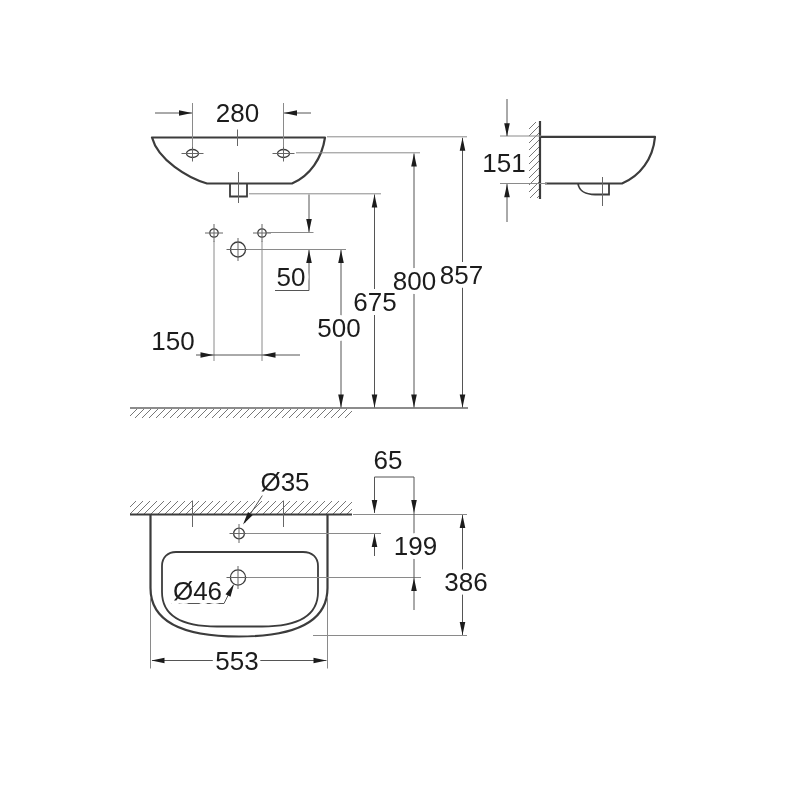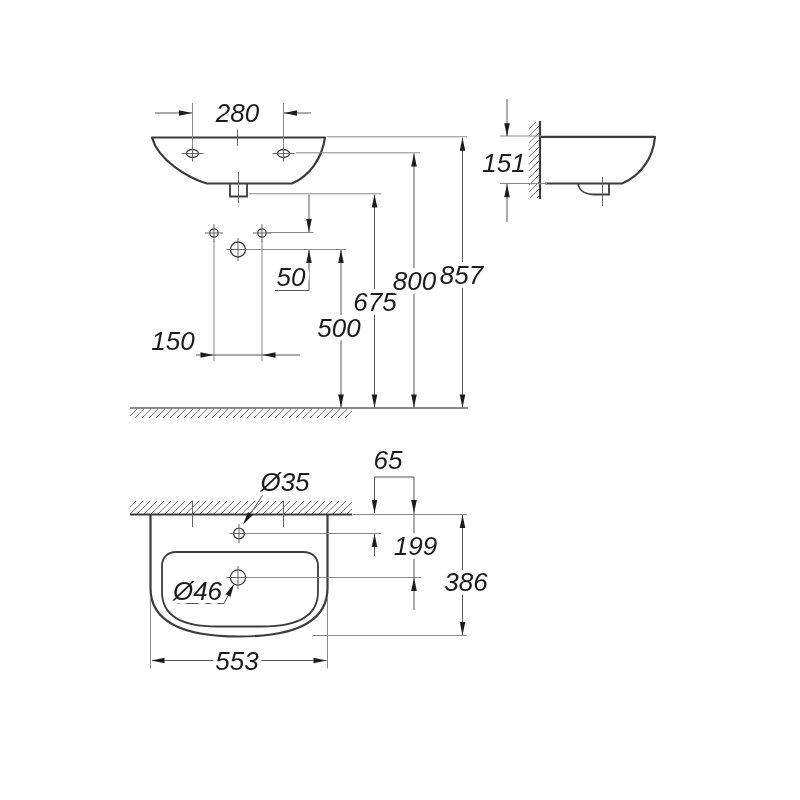--- a/index.html
+++ b/index.html
@@ -1,17 +1,17 @@
 <!DOCTYPE html>
 <html><head>
 <meta charset="utf-8">
 <style>
   html,body{margin:0;padding:0;background:#fff;}
   .canvas{position:relative;width:800px;height:800px;background:#ffffff;overflow:hidden;
-          font-family:"Liberation Sans",sans-serif;font-style:italic;}
+          font-family:"Liberation Sans",sans-serif;}
   svg{display:block;}
   text{font-family:"Liberation Sans",sans-serif;font-size:26px;fill:#1c1c1c;
        paint-order:stroke;stroke:#ffffff;stroke-width:8px;stroke-linejoin:round;}
   .thin{stroke:#8a8a8a;stroke-width:1;fill:none;}
   .dim{stroke:#555555;stroke-width:1;fill:none;}
   .outline{stroke:#3c3c3c;stroke-width:2.2;fill:none;stroke-linejoin:round;}
   .outline-md{stroke:#3c3c3c;stroke-width:1.8;fill:none;}
   .sym{stroke:#3c3c3c;stroke-width:1.3;fill:none;}
   .tick{stroke:#666666;stroke-width:1;fill:none;}
   .arrow{fill:#1c1c1c;stroke:none;}

